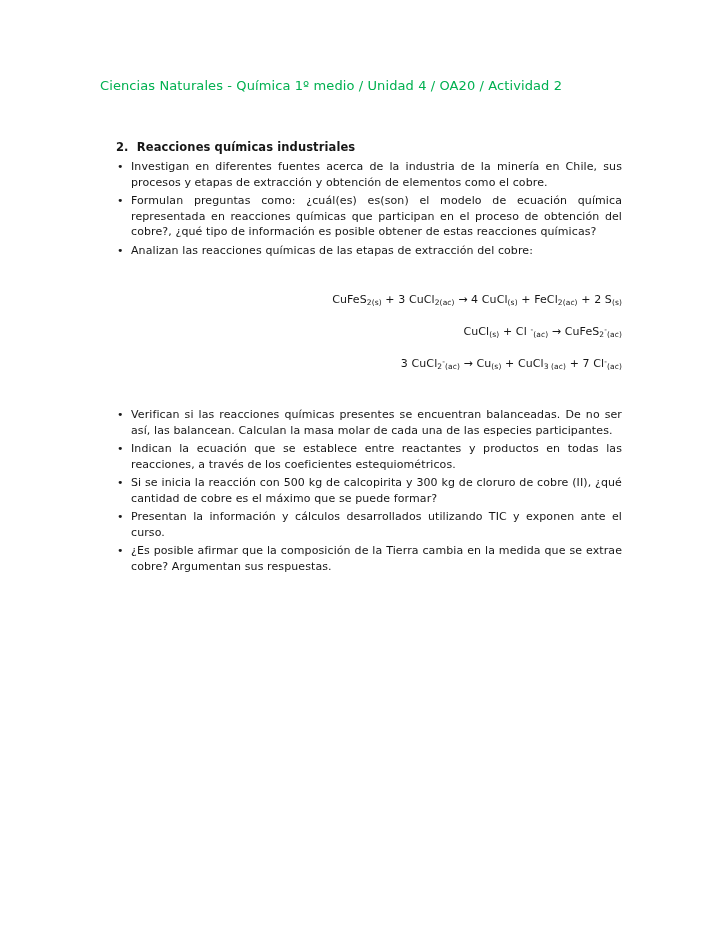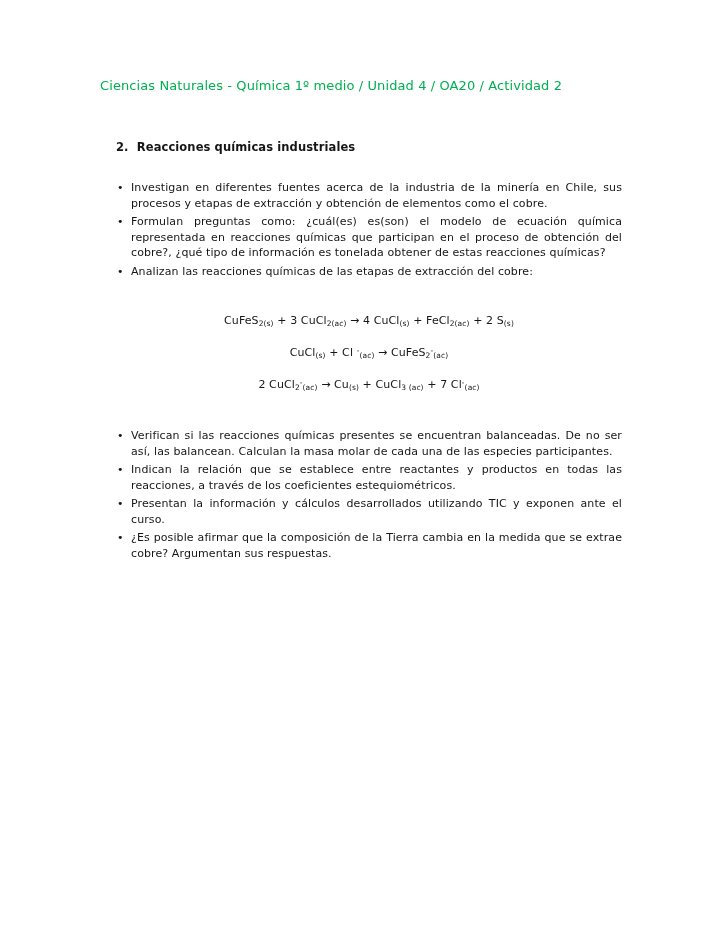--- a/index.html
+++ b/index.html
@@ -32,41 +32,41 @@
   }
   .heading {
     font-size: 11.5px;
     font-weight: 700;
     white-space: pre-wrap;
     letter-spacing: 0.1px;
     margin-top: 47px;
   }
   ul.bullets {
     list-style: none;
-    margin-top: 26px;
+    margin-top: 5px;
   }
   ul.bullets li {
     position: relative;
     padding-left: 15px;
     margin-bottom: 3px;
     font-size: 11px;
     line-height: 15.5px;
     text-align: justify;
     letter-spacing: 0.1px;
   }
   ul.bullets li::before {
     content: "\2022";
     position: absolute;
     left: 1px;
     top: 0;
   }
   .equations {
     margin-top: 34px;
     margin-bottom: 32px;
-    text-align: center;
+    text-align: right;
   }
   .equation {
     font-size: 11px;
     line-height: 16px;
     margin: 11px 0;
     letter-spacing: 0.1px;
   }
   .equation sub {
     font-size: 7.5px;
     vertical-align: -2px;
@@ -82,31 +82,32 @@
 <div class="doc">
 
   <h1 class="title">Ciencias Naturales - Química 1º medio / Unidad 4 / OA20 / Actividad 2</h1>
 
   <div class="section">
 
     <h2 class="heading">2.  Reacciones químicas industriales</h2>
 
     <ul class="bullets">
       <li>Investigan en diferentes fuentes acerca de la industria de la minería en Chile, sus procesos y etapas de extracción y obtención de elementos como el cobre.</li>
-      <li>Formulan preguntas como: ¿cuál(es) es(son) el modelo de ecuación química representada en reacciones químicas que participan en el proceso de obtención del cobre?, ¿qué tipo de información es tonelada obtener de estas reacciones químicas?</li>
+      <li>Formulan preguntas como: ¿cuál(es) es(son) el modelo de ecuación química representada en reacciones químicas que participan en el proceso de obtención del cobre?, ¿qué tipo de información es posible obtener de estas reacciones químicas?</li>
       <li>Analizan las reacciones químicas de las etapas de extracción del cobre:</li>
     </ul>
 
     <div class="equations">
       <div class="equation"><span>CuFeS</span><sub>2(s)</sub><span> + 3 CuCl</span><sub>2(ac)</sub><span> → 4 CuCl</span><sub>(s)</sub><span> + FeCl</span><sub>2(ac)</sub><span> + 2 S</span><sub>(s)</sub></div>
       <div class="equation"><span>CuCl</span><sub>(s)</sub><span> + Cl </span><sup>-</sup><sub>(ac)</sub><span> → CuFeS</span><sub>2</sub><sup>-</sup><sub>(ac)</sub></div>
-      <div class="equation"><span>2 CuCl</span><sub>2</sub><sup>-</sup><sub>(ac)</sub><span> → Cu</span><sub>(s)</sub><span> + CuCl</span><sub>3 (ac)</sub><span> + 7 Cl</span><sup>-</sup><sub>(ac)</sub></div>
+      <div class="equation"><span>3 CuCl</span><sub>2</sub><sup>-</sup><sub>(ac)</sub><span> → Cu</span><sub>(s)</sub><span> + CuCl</span><sub>3 (ac)</sub><span> + 7 Cl</span><sup>-</sup><sub>(ac)</sub></div>
     </div>
 
     <ul class="bullets">
       <li>Verifican si las reacciones químicas presentes se encuentran balanceadas. De no ser así, las balancean. Calculan la masa molar de cada una de las especies participantes.</li>
-      <li>Indican la relación que se establece entre reactantes y productos en todas las reacciones, a través de los coeficientes estequiométricos.</li>
+      <li>Indican la ecuación que se establece entre reactantes y productos en todas las reacciones, a través de los coeficientes estequiométricos.</li>
+      <li>Si se inicia la reacción con 500 kg de calcopirita y 300 kg de cloruro de cobre (II), ¿qué cantidad de cobre es el máximo que se puede formar?</li>
       <li>Presentan la información y cálculos desarrollados utilizando TIC y exponen ante el curso.</li>
       <li>¿Es posible afirmar que la composición de la Tierra cambia en la medida que se extrae cobre? Argumentan sus respuestas.</li>
     </ul>
 
   </div>
 </div>
 
 </body></html>

